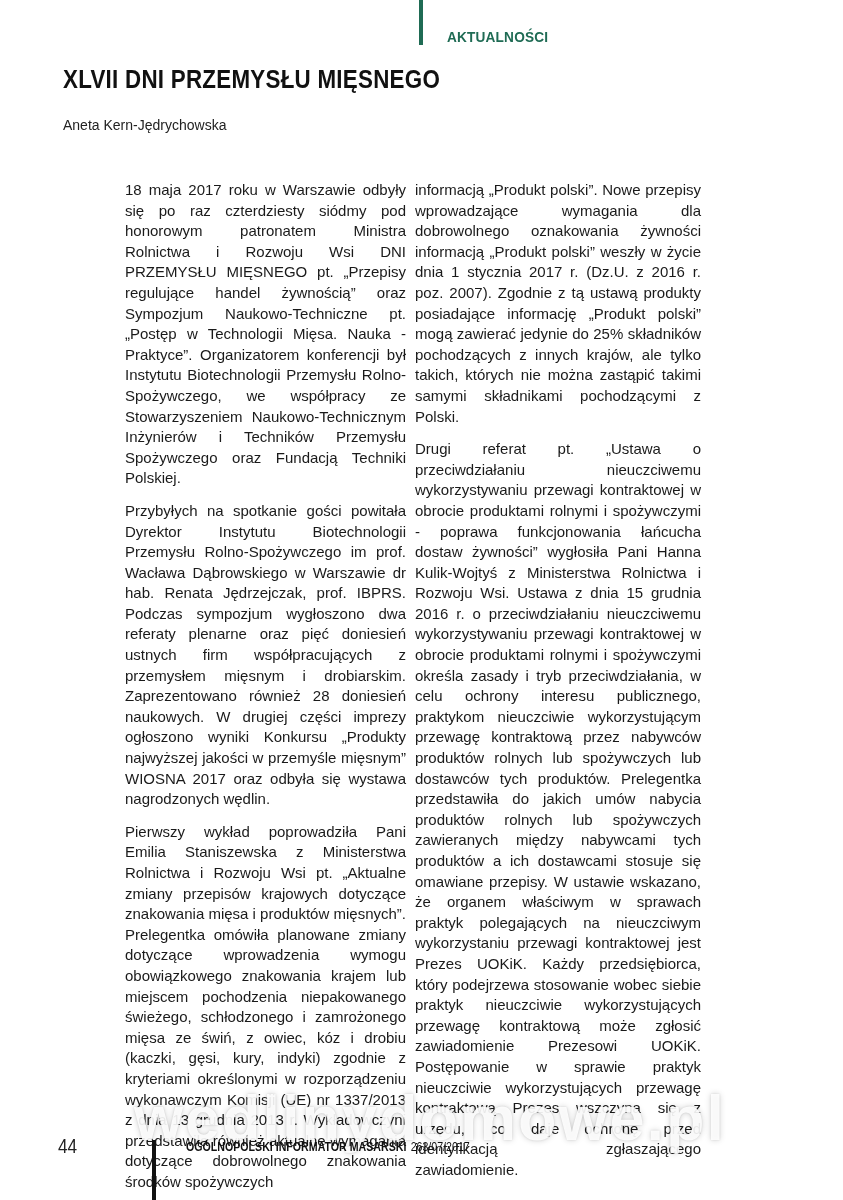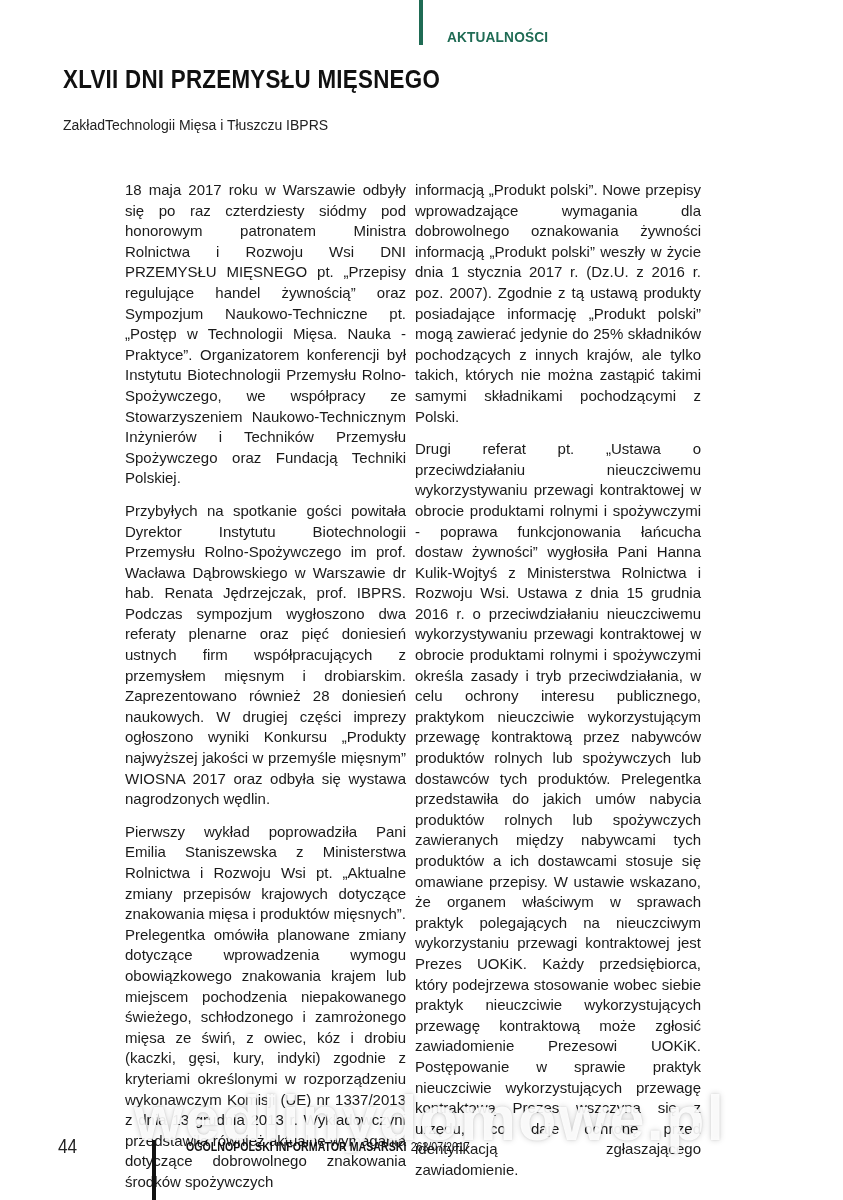--- a/index.html
+++ b/index.html
@@ -20,21 +20,21 @@
   </style>
 </head>
 <body>
 
 <div class="section-bar"></div>
 <div class="section-label">AKTUALNOŚCI</div>
 
 <h1 class="title" style="margin:0;">XLVII DNI PRZEMYSŁU MIĘSNEGO</h1>
 
 <div class="byline">
-  <div>ZakładTechnologii Mięsa i Tłuszczu IBPRS</div>
+  <div>Aneta Kern-Jędrychowska</div>
 </div>
 
 <div class="col left">
   <p>18 maja 2017 roku w Warszawie odbyły się po raz czterdziesty siódmy pod honorowym patronatem Ministra Rolnictwa i Rozwoju Wsi DNI PRZEMYSŁU MIĘSNEGO pt. „Przepisy regulujące handel żywnością” oraz Sympozjum Naukowo-Techniczne pt. „Postęp w Technologii Mięsa. Nauka - Praktyce”. Organizatorem konferencji był Instytutu Biotechnologii Przemysłu Rolno-Spożywczego, we współpracy ze Stowarzyszeniem Naukowo-Technicznym Inżynierów i Techników Przemysłu Spożywczego oraz Fundacją Techniki Polskiej.</p>
   <p>Przybyłych na spotkanie gości powitała Dyrektor Instytutu Biotechnologii Przemysłu Rolno-Spożywczego im prof. Wacława Dąbrowskiego w Warszawie dr hab. Renata Jędrzejczak, prof. IBPRS. Podczas sympozjum wygłoszono dwa referaty plenarne oraz pięć doniesień ustnych firm współpracujących z przemysłem mięsnym i drobiarskim. Zaprezentowano również 28 doniesień naukowych. W drugiej części imprezy ogłoszono wyniki Konkursu „Produkty najwyższej jakości w przemyśle mięsnym” WIOSNA 2017 oraz odbyła się wystawa nagrodzonych wędlin.</p>
   <p>Pierwszy wykład poprowadziła Pani Emilia Staniszewska z Ministerstwa Rolnictwa i Rozwoju Wsi pt. „Aktualne zmiany przepisów krajowych dotyczące znakowania mięsa i produktów mięsnych”. Prelegentka omówiła planowane zmiany dotyczące wprowadzenia wymogu obowiązkowego znakowania krajem lub miejscem pochodzenia niepakowanego świeżego, schłodzonego i zamrożonego mięsa ze świń, z owiec, kóz i drobiu (kaczki, gęsi, kury, indyki) zgodnie z kryteriami określonymi w rozporządzeniu wykonawczym Komisji (UE) nr 1337/2013 z dnia 13 grudnia 2013 r. Wykładowczyni przedstawiła również aktualne wymagania dotyczące dobrowolnego znakowania środków spożywczych</p>
 </div>
 
 <div class="col right">
   <p>informacją „Produkt polski”. Nowe przepisy wprowadzające wymagania dla dobrowolnego oznakowania żywności informacją „Produkt polski” weszły w życie dnia 1 stycznia 2017 r. (Dz.U. z 2016 r. poz. 2007). Zgodnie z tą ustawą produkty posiadające informację „Produkt polski” mogą zawierać jedynie do 25% składników pochodzących z innych krajów, ale tylko takich, których nie można zastąpić takimi samymi składnikami pochodzącymi z Polski.</p>

